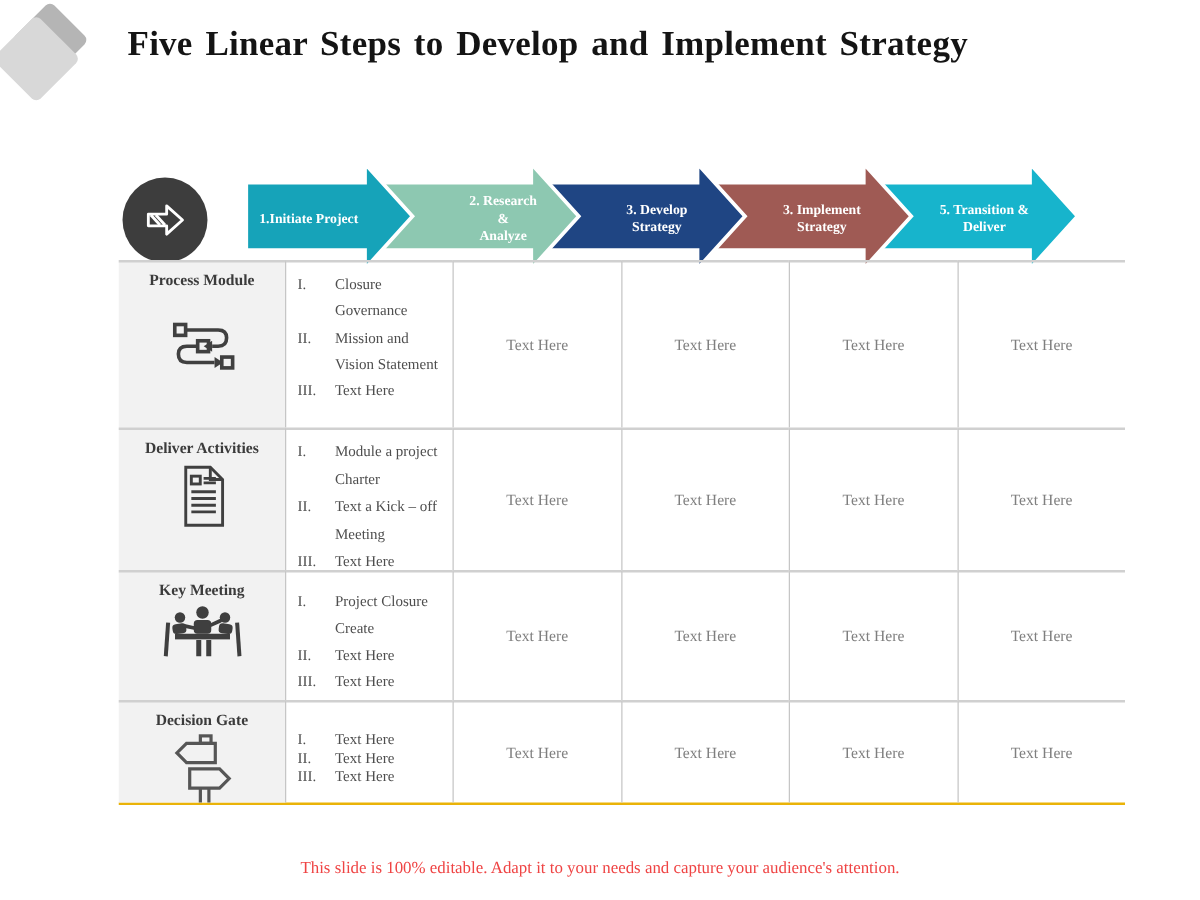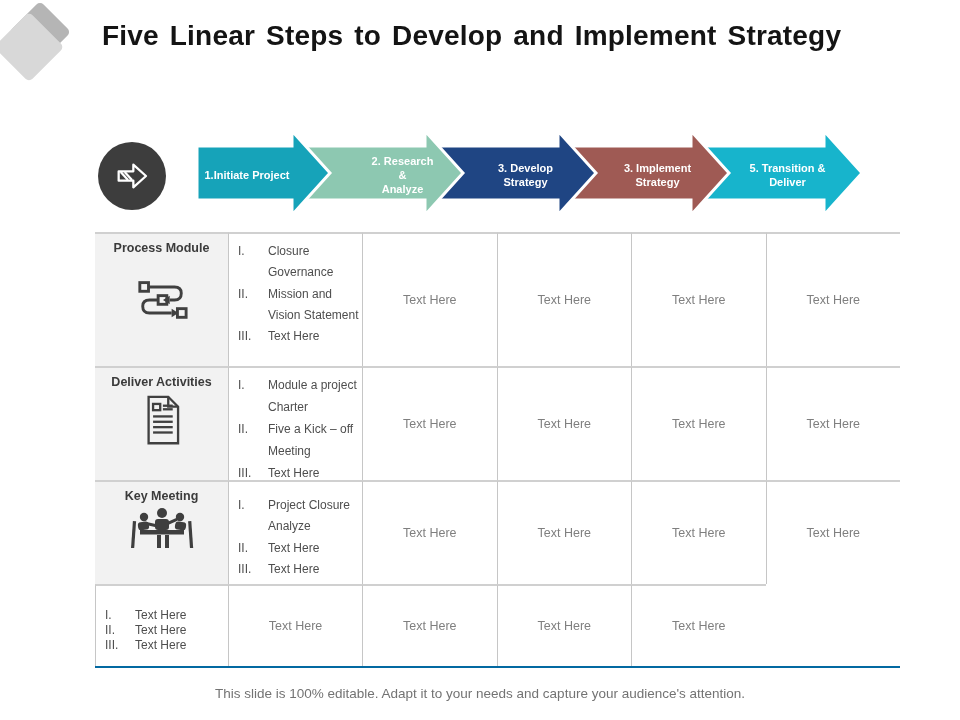--- a/index.html
+++ b/index.html
@@ -1,17 +1,17 @@
 <!DOCTYPE html>
 <html><head>
 <meta charset="utf-8">
 <style>
   html,body{margin:0;padding:0;background:#fff;}
   .slide{position:relative;width:960px;height:720px;background:#ffffff;overflow:hidden;
-         font-family:Liberation Sans, sans-serif;}
+         font-family:Liberation Serif, serif;}
 
   
   .logo{position:absolute;left:-8px;top:0;width:90px;height:90px;}
   .logo .d-back{position:absolute;left:26px;top:10px;width:44px;height:44px;background:#b5b5b5;
                 transform:rotate(45deg);border-radius:5px;}
   .logo .d-front{position:absolute;left:12px;top:22px;width:50px;height:50px;background:#d8d8d8;
                  transform:rotate(45deg);border-radius:5px;}
 
   .title{position:absolute;left:102px;top:20px;width:800px;font-size:28px;font-weight:bold;
          color:#141414;letter-spacing:.2px;word-spacing:3px;}
@@ -24,42 +24,42 @@
   .step-label{position:absolute;top:146px;height:58px;display:flex;align-items:center;
               justify-content:center;text-align:center;color:#fff;font-weight:bold;
               font-size:11px;line-height:14px;white-space:pre-line;}
   .sl1{left:185px;width:124px;}
   .sl2{left:340px;width:125px;}
   .sl3{left:463px;width:125px;}
   .sl4{left:595px;width:125px;}
   .sl5{left:725px;width:125px;}
 
   
-  .ptable{position:absolute;left:95px;top:232px;width:805px;display:grid;
+  .ptable{position:absolute;left:95px;top:208px;width:805px;display:grid;
           grid-template-columns:133px 134px 1fr 1fr 1fr 1fr;
           grid-template-rows:134px 114px 104px 82px;
-          border-bottom:2px solid #0369a1;}
+          border-bottom:2px solid #eab308;}
   .cell{border-top:2px solid #d0d0d0;box-sizing:border-box;overflow:hidden;}
   .vline{border-left:1px solid #c6c6c6;}
   .c-label{background:#f2f2f2;display:flex;flex-direction:column;align-items:center;}
   .row-label{font-size:12.5px;font-weight:bold;color:#3b3b3b;padding-top:7px;}
   .row-icon{display:flex;align-items:center;justify-content:center;}
   .ri1{margin-top:22px;} .ri2{margin-top:6px;} .ri3{margin-top:4px;} .ri4{margin-top:3px;}
   .c-list{padding:7px 2px 0 9px;font-size:12px;color:#4e4e4e;}
   .item{display:flex;line-height:21.3px;}
   .item .num{width:30px;flex-shrink:0;}
   .item .txt{max-width:93px;}
   .r2.c-list{padding-top:6px;} .r2 .item{line-height:22px;}
   .r3.c-list{padding-top:13px;}
   .r4.c-list{padding-top:22px;} .r4 .item{line-height:15px;}
   .c-data{display:flex;align-items:center;justify-content:center;
           color:#7f7f7f;font-size:12.5px;}
 
   .footer{position:absolute;left:0;top:686px;width:960px;text-align:center;
-          color:#737373;font-size:13.5px;}
+          color:#ef4444;font-size:13.5px;}
 
   .ic{display:block;}
 </style>
 </head>
 <body>
 
 <div class="slide">
 
   <div class="logo">
     <div class="d-back"></div>
@@ -154,21 +154,21 @@
         </svg>
       </div>
     </div>
     <div class="cell c-list vline r2">
       <div class="item">
         <span class="num">I.</span>
         <span class="txt">Module a project Charter</span>
       </div>
       <div class="item">
         <span class="num">II.</span>
-        <span class="txt">Five a Kick – off Meeting</span>
+        <span class="txt">Text a Kick – off Meeting</span>
       </div>
       <div class="item">
         <span class="num">III.</span>
         <span class="txt">Text Here</span>
       </div>
     </div>
     <div class="cell c-data vline">
         <span>Text Here</span>
       </div>
     <div class="cell c-data vline">
@@ -197,44 +197,56 @@
           <rect x="27" y="28" width="4" height="13"></rect>
           <rect x="35" y="28" width="4" height="13"></rect>
           <rect x="2" y="14" width="3.2" height="27" transform="rotate(4 3 27)"></rect>
           <rect x="59" y="14" width="3.2" height="27" transform="rotate(-4 61 27)"></rect>
         </svg>
       </div>
     </div>
     <div class="cell c-list vline r3">
       <div class="item">
         <span class="num">I.</span>
-        <span class="txt">Project Closure Analyze</span>
-      </div>
-      <div class="item">
-        <span class="num">II.</span>
-        <span class="txt">Text Here</span>
-      </div>
-      <div class="item">
-        <span class="num">III.</span>
-        <span class="txt">Text Here</span>
-      </div>
-    </div>
-    <div class="cell c-data vline">
-        <span>Text Here</span>
-      </div>
-    <div class="cell c-data vline">
-        <span>Text Here</span>
-      </div>
-    <div class="cell c-data vline">
-        <span>Text Here</span>
-      </div>
-    <div class="cell c-data vline">
-        <span>Text Here</span>
-      </div>
-
+        <span class="txt">Project Closure Create</span>
+      </div>
+      <div class="item">
+        <span class="num">II.</span>
+        <span class="txt">Text Here</span>
+      </div>
+      <div class="item">
+        <span class="num">III.</span>
+        <span class="txt">Text Here</span>
+      </div>
+    </div>
+    <div class="cell c-data vline">
+        <span>Text Here</span>
+      </div>
+    <div class="cell c-data vline">
+        <span>Text Here</span>
+      </div>
+    <div class="cell c-data vline">
+        <span>Text Here</span>
+      </div>
+    <div class="cell c-data vline">
+        <span>Text Here</span>
+      </div>
+
+    <div class="cell c-label">
+      <div class="row-label">Decision Gate</div>
+      <div class="row-icon ri4">
+        <svg class="ic" width="56" height="58" viewBox="0 0 64 68" fill="none" stroke="#565656" stroke-width="3">
+          <rect x="30" y="2" width="10" height="7"></rect>
+          <polygon points="44,9 44,27 17,27 8,18 17,9"></polygon>
+          <polygon points="20,33 48,33 57,42 48,51 20,51"></polygon>
+          <line x1="30" y1="51" x2="30" y2="68"></line>
+          <line x1="38" y1="51" x2="38" y2="68"></line>
+        </svg>
+      </div>
+    </div>
     <div class="cell c-list vline r4">
       <div class="item">
         <span class="num">I.</span>
         <span class="txt">Text Here</span>
       </div>
       <div class="item">
         <span class="num">II.</span>
         <span class="txt">Text Here</span>
       </div>
       <div class="item">

